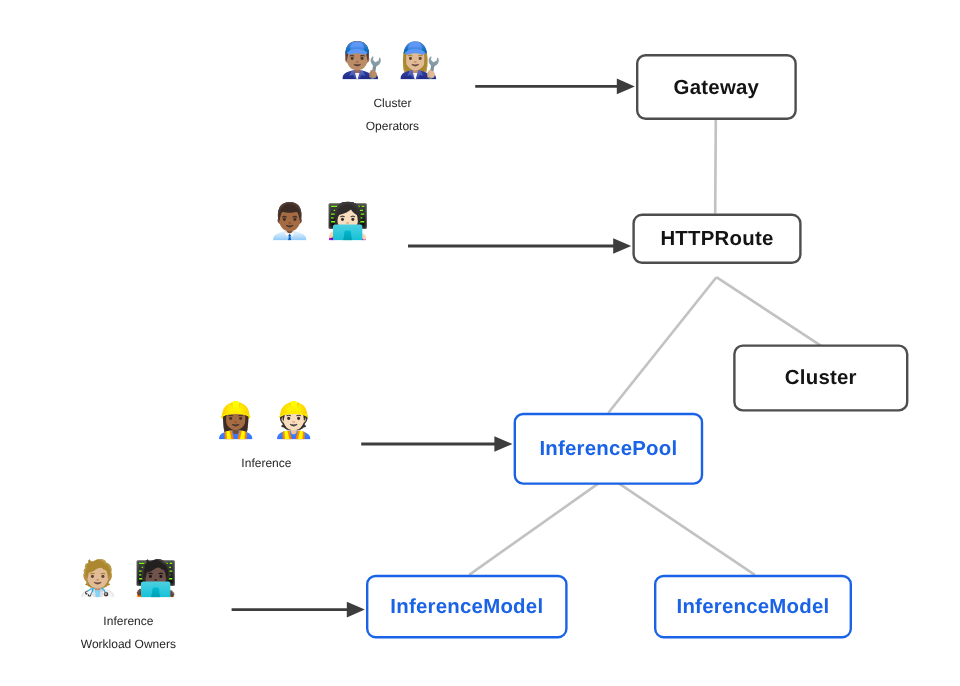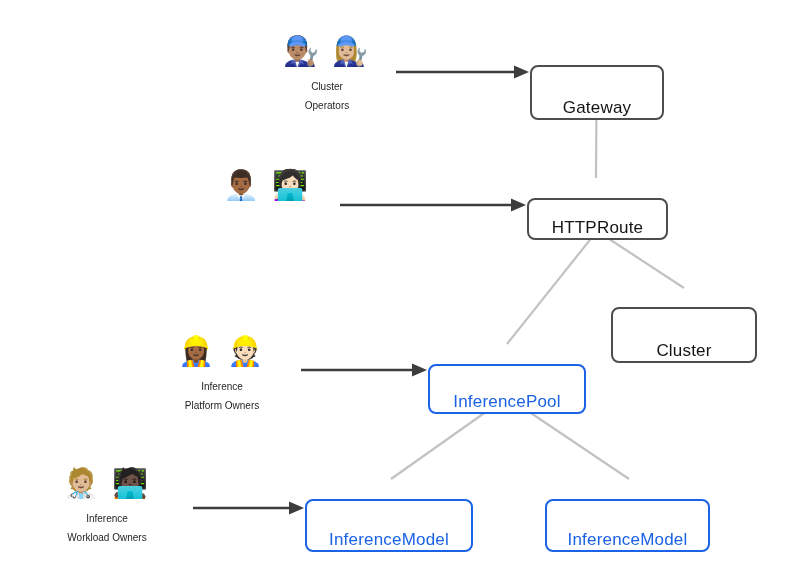--- a/index.html
+++ b/index.html
@@ -16,38 +16,37 @@
   body{font-family:"Liberation Sans","DejaVu Sans",sans-serif;}
   .canvas{
     position:relative;
     width:800px;height:572px;
     background:var(--background);
     overflow:hidden;
   }
   .edges{position:absolute;left:0;top:0;width:800px;height:572px;}
   .node{
     position:absolute;
-    display:flex;align-items:flex-end;justify-content:center;
+    display:flex;align-items:center;justify-content:center;
     background:#fff;
     border:2px solid var(--node-border-dark);
     border-radius:8px;
-    font-weight:normal;
+    font-weight:bold;
     font-size:17px;
     color:var(--node-text-dark);
     letter-spacing:.2px;
-    margin-top:20px;
   }
   .node.blue{
     border-color:var(--accent-blue);
     color:var(--accent-blue);
   }
   .node-gateway{left:530px;top:45px;width:134px;height:55px;}
   .node-httproute{left:527px;top:178px;width:141px;height:42px;}
   .node-service{left:611px;top:287px;width:146px;height:56px;}
-  .node-inferencepool{left:428px;top:344px;width:158px;height:50px;}
+  .node-inferencepool{left:428px;top:344px;width:158px;height:60px;}
   .node-inferencemodel-left{left:305px;top:479px;width:168px;height:53px;}
   .node-inferencemodel-right{left:545px;top:479px;width:165px;height:53px;}
   .actor{
     position:absolute;
     display:flex;flex-direction:column;align-items:center;
     text-align:center;
     color:var(--label-text);
   }
   .actor-emoji{
     font-size:29px;
@@ -124,21 +123,20 @@
   </div>
 
   <div class="actor actor-application-developers">
     <div class="actor-emoji">👨🏾‍💼 👩🏻‍💻</div>
   </div>
 
   <div class="actor actor-inference-platform-owners">
     <div class="actor-emoji">👷🏾‍♀️ 👷🏻</div>
     <div class="actor-label">
       <div>Inference</div>
-      <div>Platform Owners</div>
     </div>
   </div>
 
   <div class="actor actor-inference-workload-owners">
     <div class="actor-emoji">🧑🏼‍⚕️ 🧑🏿‍💻</div>
     <div class="actor-label">
       <div>Inference</div>
       <div>Workload Owners</div>
     </div>
   </div>

